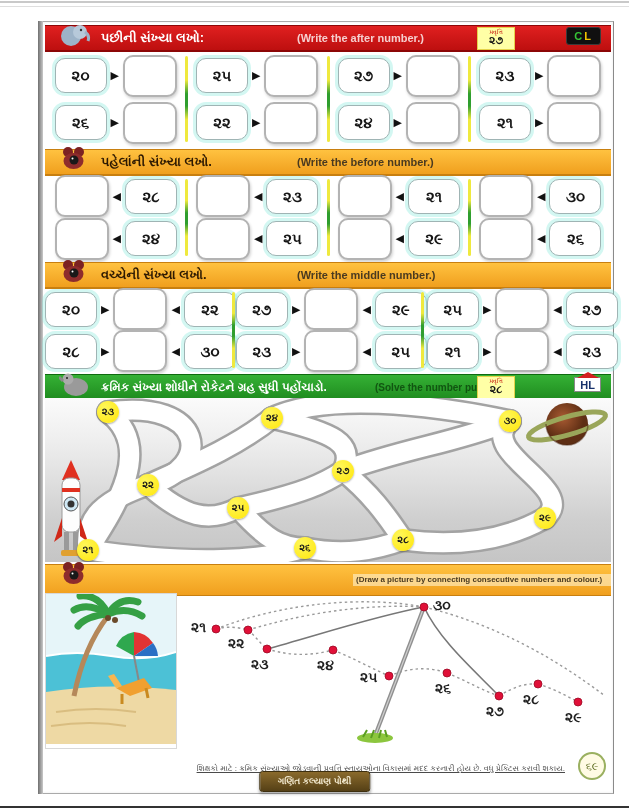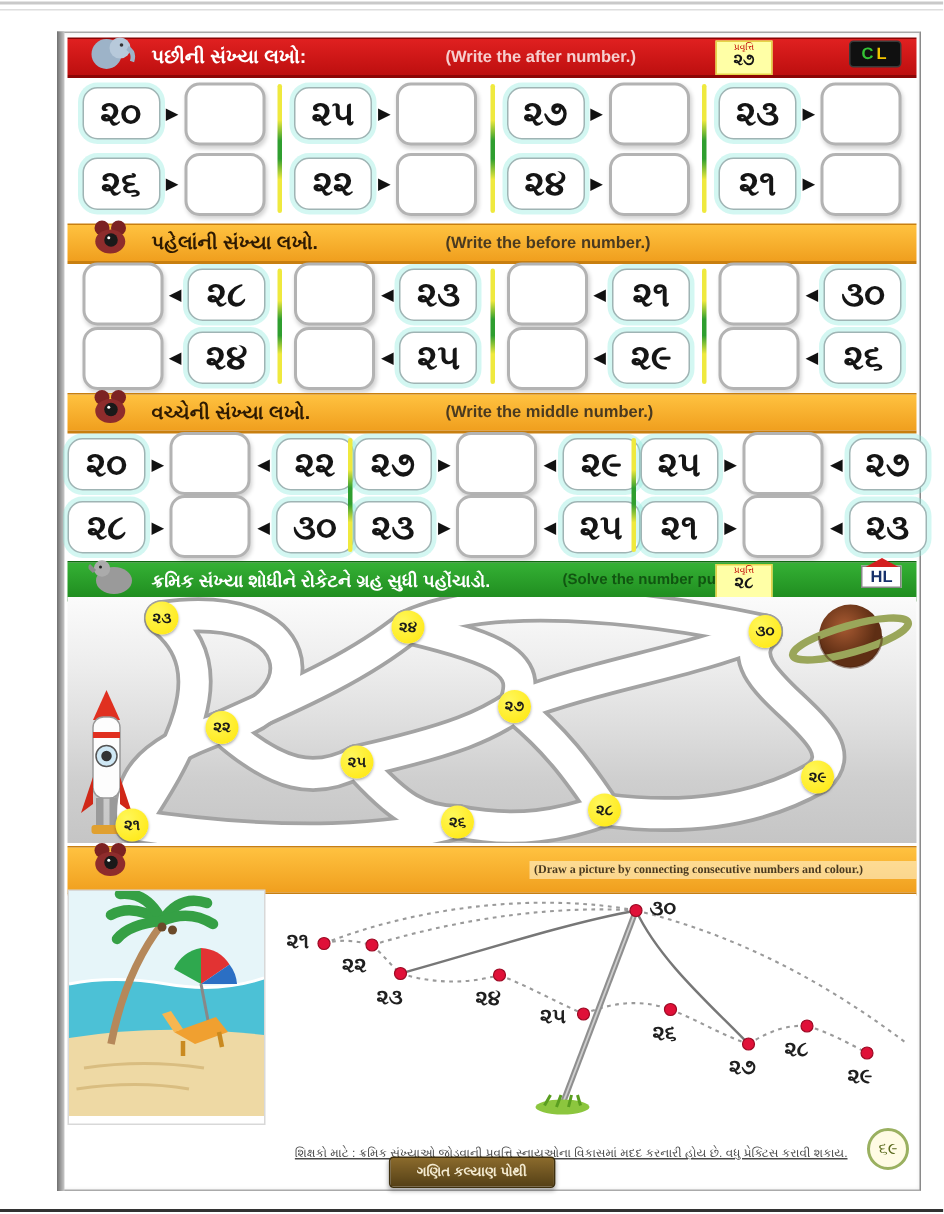--- a/index.html
+++ b/index.html
@@ -28,21 +28,21 @@
   .logo-cl{position:absolute;right:10px;top:1px;background:#101010;border:1px solid #3a3a3a;border-radius:3px;padding:2px 7px;font-size:11px;font-weight:700;letter-spacing:2px;}
   .logo-cl .c{color:#35c335;} .logo-cl .l{color:#f2c400;}
   .logo-hl{position:absolute;right:10px;top:2px;background:#fff;border:1px solid #888;padding:1px 5px 0 5px;font-size:11px;font-weight:700;color:#17316b;}
   .logo-hl .roof{position:absolute;left:50%;top:-6px;transform:translateX(-50%);width:0;height:0;border-left:11px solid transparent;border-right:11px solid transparent;border-bottom:6px solid #d42020;}
 
   
   .grid{position:absolute;left:45px;width:566px;display:grid;align-items:center;justify-items:center;}
   .g4{grid-template-columns:repeat(4,1fr);}
   .g3{grid-template-columns:repeat(3,1fr);}
   .cell{display:flex;align-items:center;justify-content:center;}
-  .chip{min-width:38px;padding:0 6px;font-size:23px;font-weight:700;color:#151515;background:#fff;border:1.6px solid #9fb4b4;border-radius:10px;box-shadow:0 0 0 3px rgba(140,235,222,.38);line-height:33px;text-align:center;}
+  .chip{min-width:38px;padding:0 6px;font-size:15px;font-weight:700;color:#151515;background:#fff;border:1.6px solid #9fb4b4;border-radius:10px;box-shadow:0 0 0 3px rgba(140,235,222,.38);line-height:33px;text-align:center;}
   .arr{font-size:11px;color:#111;margin:0 4px;}
   .abox{width:50px;height:38px;background:#fff;border:2px solid #b3b3b3;border-radius:10px;box-shadow:1px 2px 3px rgba(0,0,0,.18);}
   .vdiv{position:absolute;top:4px;bottom:4px;width:3px;border-radius:2px;background:linear-gradient(180deg,#efe93e 0%,#efe93e 28%,#2f9e2f 44%,#2f9e2f 58%,#efe93e 74%,#efe93e 100%);}
 
   
   .maze{position:absolute;left:45px;top:398px;width:566px;height:164px;background:linear-gradient(180deg,#fbfbfb 0%,#ededed 28%,#dedede 52%,#cfcfcf 74%,#c5c5c5 100%);overflow:hidden;}
   .maze svg.net{position:absolute;left:0;top:0;}
   .mcirc{position:absolute;width:22px;height:22px;border-radius:50%;background:radial-gradient(circle at 35% 30%,#fff75a,#ffe60a);box-shadow:0 1px 2px rgba(0,0,0,.35);display:flex;align-items:center;justify-content:center;font-size:10px;font-weight:700;color:#1a1a1a;}
   .rocket{position:absolute;left:8px;top:62px;}
   .planet{position:absolute;left:478px;top:0px;}
@@ -371,21 +371,21 @@
   <div class="band orange" style="top:564px;height:30px;">
     <span class="hicon">
       <svg width="30" height="30" viewBox="0 0 30 30">
           <circle cx="9" cy="9" r="5" fill="#7c2222"></circle>
           <circle cx="20" cy="9" r="5" fill="#7c2222"></circle>
           <ellipse cx="14.5" cy="18" rx="10" ry="8" fill="#8e2c2c"></ellipse>
           <circle cx="15" cy="17" r="4.5" fill="#191919"></circle>
           <circle cx="13.5" cy="15.5" r="1" fill="#fff"></circle>
         </svg>
     </span>
-    <span class="en" style="left:308px;width:252px;font-size:8px;line-height:10px;white-space:normal;background:rgba(255,243,210,.6);padding:1px 3px;font-family:Liberation Serif, serif;">(Draw a picture by connecting consecutive numbers and colour.)</span>
+    <span class="en" style="left:308px;width:252px;font-size:8px;line-height:10px;white-space:normal;background:rgba(255,243,210,.6);padding:1px 3px;">(Draw a picture by connecting consecutive numbers and colour.)</span>
   </div>
 
   <div class="connect-area">
     <span class="beach">
       <svg width="130" height="150" viewBox="0 0 130 150">
           <rect width="130" height="150" fill="#eef8f6"></rect>
           <rect y="0" width="130" height="66" fill="#e6f5f9"></rect>
           <path d="M0,62 Q30,56 65,62 T130,58 L130,98 Q80,104 40,100 T0,102 Z" fill="#4cc1d6"></path>
           <path d="M0,62 Q30,56 65,62 T130,58" fill="none" stroke="#ffffff" stroke-width="2"></path>
           <path d="M0,98 Q60,88 130,96 L130,150 L0,150 Z" fill="#eed9a4"></path>

